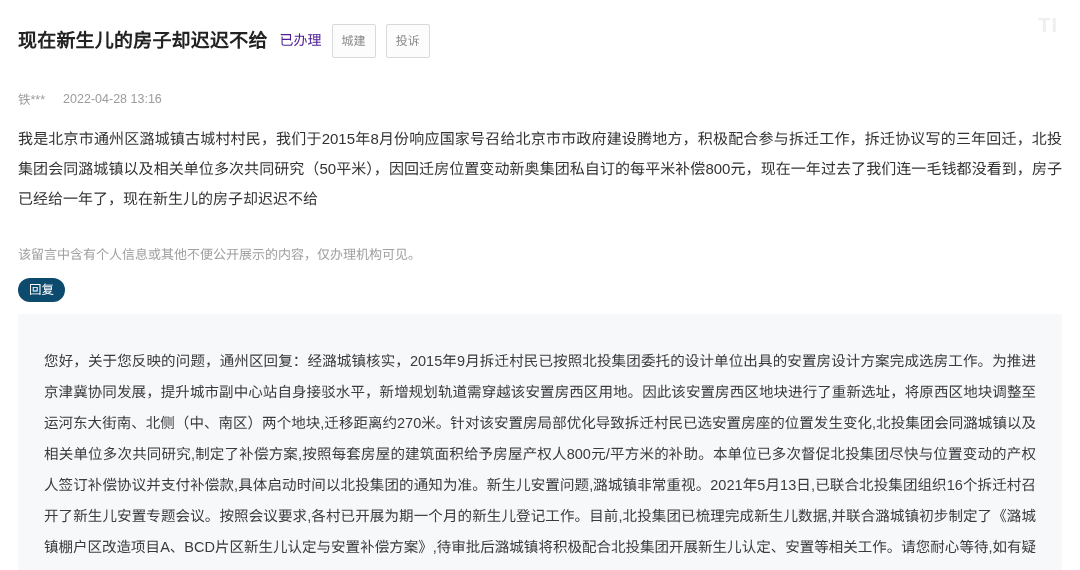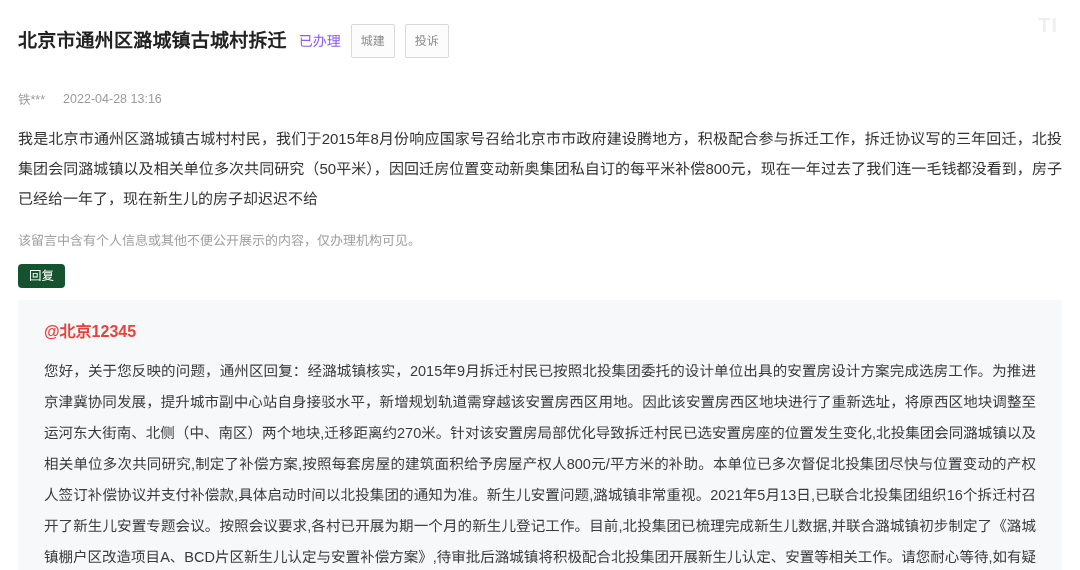--- a/index.html
+++ b/index.html
@@ -29,25 +29,26 @@
     min-height: 40px;
   }
   .title {
     font-size: 19px;
     font-weight: bold;
     color: #222222;
     letter-spacing: 0.2px;
     line-height: 28px;
   }
   .status-done {
-    color: #8b5cf6;
+    color: #4c1d95;
     font-size: 14px;
     margin-left: 12px;
     line-height: 28px;
     white-space: nowrap;
+    font-family: Liberation Mono, monospace;
   }
   .tag {
     display: inline-block;
     border: 1px solid #d9d9d9;
     color: #8b8b8b;
     background: #fcfcfc;
     font-size: 12px;
     line-height: 18px;
     padding: 7px 9px;
     margin-left: 10px;
@@ -75,38 +76,38 @@
   }
   
   .post-body {
     margin-top: 16px;
     font-size: 15px;
     line-height: 30px;
     color: #333333;
     text-align: justify;
   }
   .notice {
-    margin-top: 16px;
+    margin-top: 30px;
     font-size: 13px;
     color: #a0a0a0;
     line-height: 22px;
   }
   
   .reply-btn-wrap {
     margin-top: 12px;
   }
   .reply-btn {
     display: inline-block;
-    background: #14532d;
+    background: #0c4a6e;
     color: #ffffff;
     font-size: 12.5px;
     line-height: 16px;
     padding: 4px 11px;
     border: none;
-    border-radius: 4px;
+    border-radius: 12px;
     cursor: pointer;
     font-family: inherit;
   }
   
   .reply-card {
     margin-top: 12px;
     background: #f7f8fa;
     padding: 20px 26px 14px 26px;
     box-sizing: border-box;
   }
@@ -125,38 +126,37 @@
   }
 </style>
 </head>
 <body>
 
 <div class="page">
 
   <div class="watermark">TI</div>
 
   <div class="header">
-    <h1 class="title">北京市通州区潞城镇古城村拆迁</h1>
+    <h1 class="title">现在新生儿的房子却迟迟不给</h1>
     <span class="status-done">已办理</span>
     <span class="tag">城建</span>
     <span class="tag">投诉</span>
   </div>
 
   <div class="meta">
     <span>铁***</span>
     <span>2022-04-28 13:16</span>
   </div>
 
   <div class="post-body">我是北京市通州区潞城镇古城村村民，我们于2015年8月份响应国家号召给北京市市政府建设腾地方，积极配合参与拆迁工作，拆迁协议写的三年回迁，北投集团会同潞城镇以及相关单位多次共同研究（50平米），因回迁房位置变动新奥集团私自订的每平米补偿800元，现在一年过去了我们连一毛钱都没看到，房子已经给一年了，现在新生儿的房子却迟迟不给</div>
 
   <div class="notice">该留言中含有个人信息或其他不便公开展示的内容，仅办理机构可见。</div>
 
   <div class="reply-btn-wrap">
     <button class="reply-btn">回复</button>
   </div>
 
   <div class="reply-card">
-    <div class="reply-author">@北京12345</div>
     <div class="reply-text">您好，关于您反映的问题，通州区回复：经潞城镇核实，2015年9月拆迁村民已按照北投集团委托的设计单位出具的安置房设计方案完成选房工作。为推进京津冀协同发展，提升城市副中心站自身接驳水平，新增规划轨道需穿越该安置房西区用地。因此该安置房西区地块进行了重新选址，将原西区地块调整至运河东大街南、北侧（中、南区）两个地块,迁移距离约270米。针对该安置房局部优化导致拆迁村民已选安置房座的位置发生变化,北投集团会同潞城镇以及相关单位多次共同研究,制定了补偿方案,按照每套房屋的建筑面积给予房屋产权人800元/平方米的补助。本单位已多次督促北投集团尽快与位置变动的产权人签订补偿协议并支付补偿款,具体启动时间以北投集团的通知为准。新生儿安置问题,潞城镇非常重视。2021年5月13日,已联合北投集团组织16个拆迁村召开了新生儿安置专题会议。按照会议要求,各村已开展为期一个月的新生儿登记工作。目前,北投集团已梳理完成新生儿数据,并联合潞城镇初步制定了《潞城镇棚户区改造项目A、BCD片区新生儿认定与安置补偿方案》,待审批后潞城镇将积极配合北投集团开展新生儿认定、安置等相关工作。请您耐心等待,如有疑问,请您拨打潞城镇社区管理服务中心电话:89592600或北投集团办公室电话:89536051。感谢您对我们工作的理解与支持！</div>
 
   </div>
 
 </div>
 
 </body></html>

